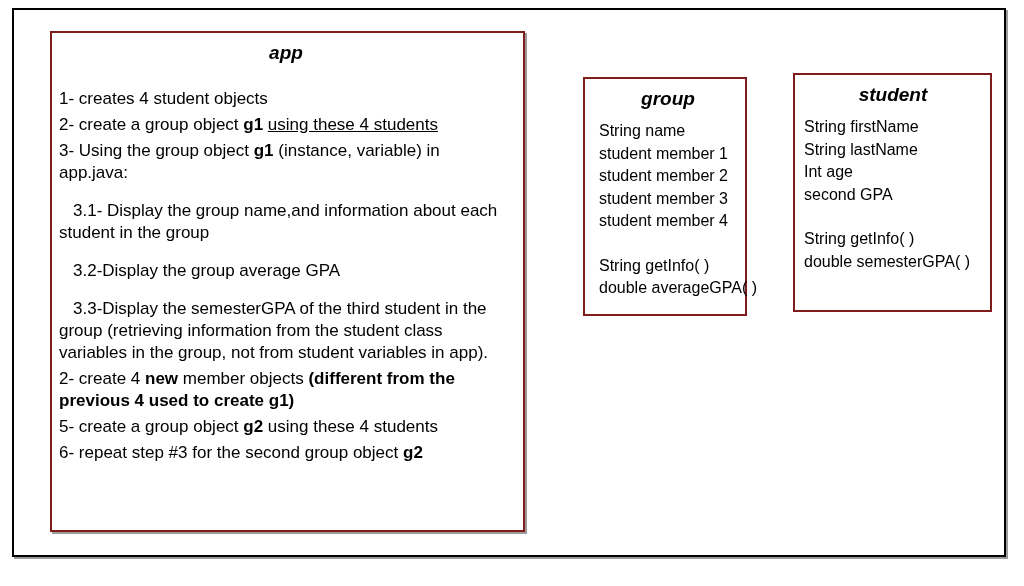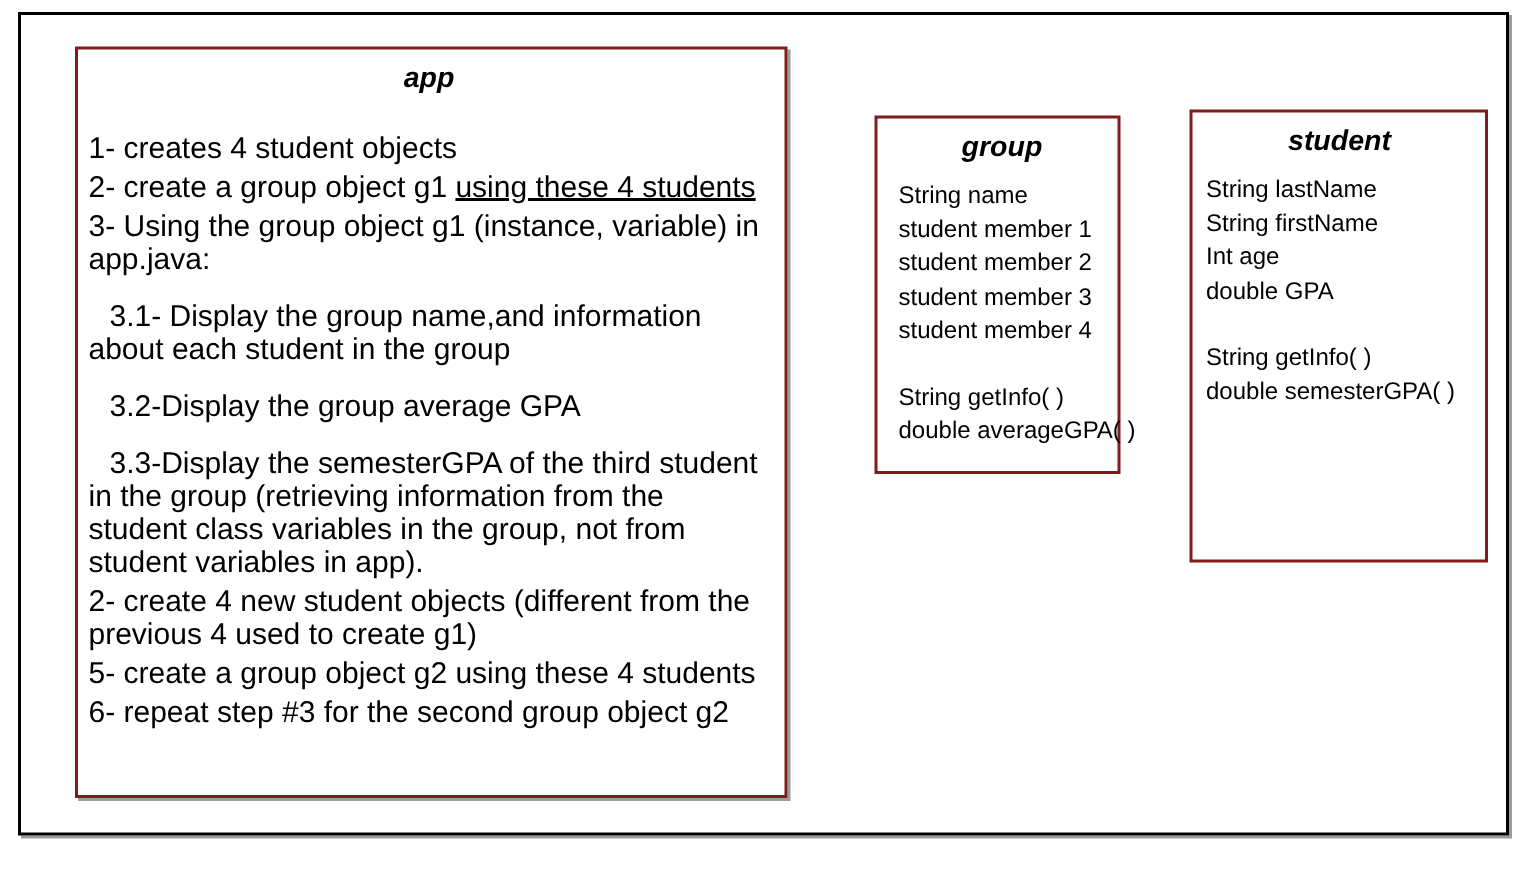--- a/index.html
+++ b/index.html
@@ -45,39 +45,39 @@
     left: 569px;
     top: 67px;
     width: 164px;
     height: 239px;
     padding: 8px 8px 0 14px;
   }
   .student-box {
     left: 779px;
     top: 63px;
     width: 199px;
-    height: 302px;
+    height: 239px;
     padding: 8px 8px 0 9px;
   }
   .box-title {
     font-size: 19px;
     line-height: 23px;
     font-weight: bold;
     font-style: italic;
     text-align: center;
   }
   .app-box .box-title { margin-bottom: 24px; }
   .class-box .box-title { margin-bottom: 10px; }
   .steps p.step {
     margin: 0 0 4px 0;
-    font-size: 20px;
+    font-size: 17px;
     line-height: 22px;
   }
   .steps p.step.indent { text-indent: 14px; margin-top: 16px; }
-  .steps .b { font-weight: normal; }
+  .steps .b { font-weight: bold; }
   .steps .u { text-decoration: underline; }
   .members .member-line {
     font-size: 16px;
     line-height: 22.5px;
     white-space: nowrap;
   }
   .members.methods { margin-top: 22px; }
 </style>
 </head>
 <body>
@@ -87,21 +87,21 @@
 
     <div class="box app-box">
       <div class="box-title">app</div>
       <div class="steps">
           <p class="step"><span>1- creates 4 student objects</span></p>
           <p class="step"><span>2- create a group object </span><span class="b">g1</span><span> </span><span class="u">using these 4 students</span></p>
           <p class="step"><span>3- Using the group object </span><span class="b">g1</span><span> (instance, variable) in app.java:</span></p>
           <p class="step indent"><span>3.1- Display the group name,and information about each student in the group</span></p>
           <p class="step indent"><span>3.2-Display the group average GPA</span></p>
           <p class="step indent"><span>3.3-Display the semesterGPA of the third student in the group (retrieving information from the student class variables in the group, not from student variables in app).</span></p>
-          <p class="step"><span>2- create 4 </span><span class="b">new</span><span> student objects </span><span class="b">(different from the previous 4 used to create g1)</span></p>
+          <p class="step"><span>2- create 4 </span><span class="b">new</span><span> member objects </span><span class="b">(different from the previous 4 used to create g1)</span></p>
           <p class="step"><span>5- create a group object </span><span class="b">g2</span><span> using these 4 students</span></p>
           <p class="step"><span>6- repeat step #3 for the second group object </span><span class="b">g2</span></p>
         </div>
     </div>
 
     <div class="box class-box group-box">
       <div class="box-title">group</div>
       <div class="members attributes">
           <div class="member-line">String name</div>
           <div class="member-line">student member 1</div>
@@ -111,24 +111,24 @@
         </div>
       <div class="members methods">
           <div class="member-line">String getInfo( )</div>
           <div class="member-line">double averageGPA( )</div>
         </div>
     </div>
 
     <div class="box class-box student-box">
       <div class="box-title">student</div>
       <div class="members attributes">
+          <div class="member-line">String firstName</div>
           <div class="member-line">String lastName</div>
-          <div class="member-line">String firstName</div>
           <div class="member-line">Int age</div>
-          <div class="member-line">double GPA</div>
+          <div class="member-line">second GPA</div>
         </div>
       <div class="members methods">
           <div class="member-line">String getInfo( )</div>
           <div class="member-line">double semesterGPA( )</div>
         </div>
     </div>
 
   </div>
 </div>
 

